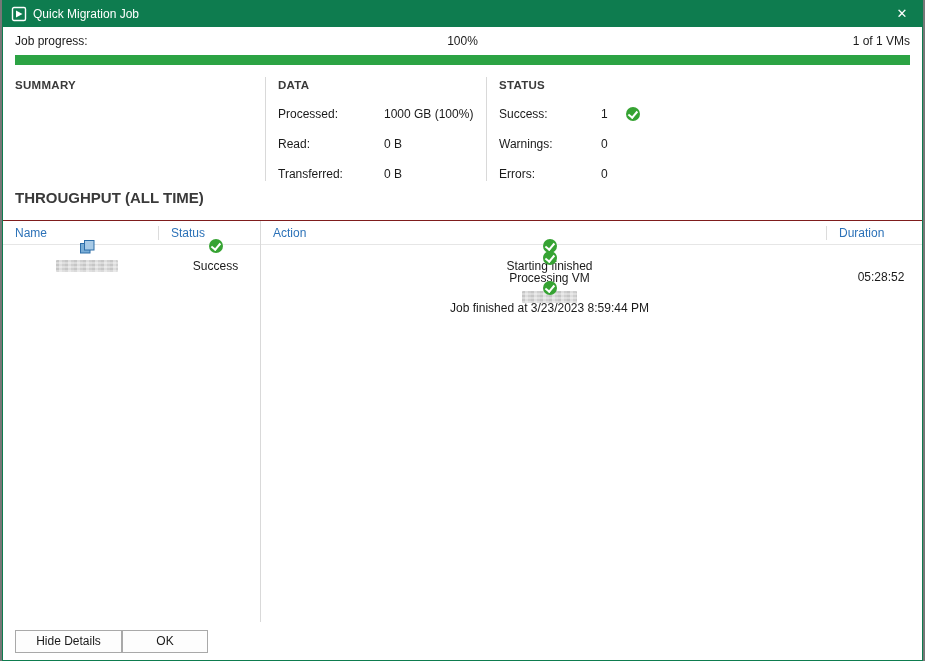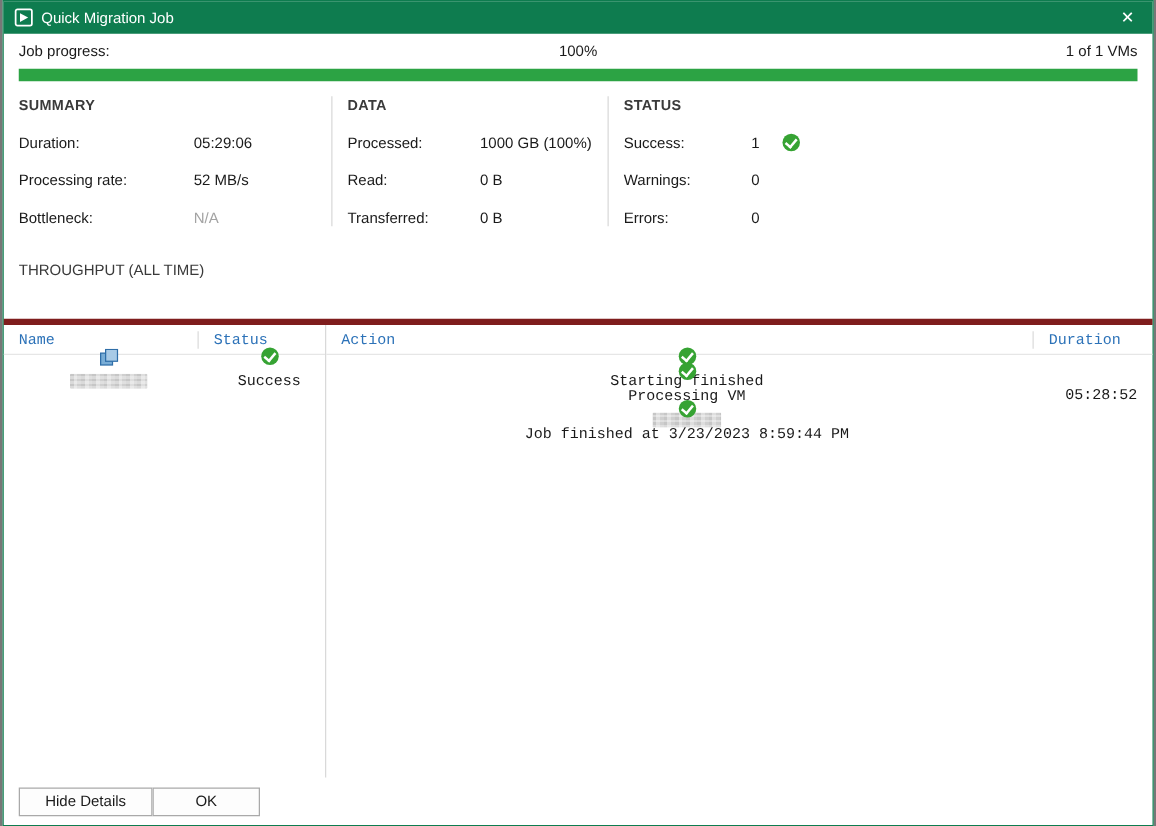--- a/index.html
+++ b/index.html
@@ -37,31 +37,31 @@
   .panel-status .rows { grid-template-columns:102px auto; }
   .muted { color:#a3a3a3; }
   .val-with-icon { display:flex; align-items:center; gap:18px; }
 
   
   .check { display:inline-block; width:14px; height:14px; border-radius:50%; background:#36a333; position:relative; flex:0 0 auto; vertical-align:-2px; }
   .check::after { content:""; position:absolute; left:4.5px; top:2px; width:3.5px; height:7px;
     border:solid #fff; border-width:0 2px 2px 0; transform:rotate(40deg); }
 
   
-  .throughput-label { margin:28px 12px 4px; font-size:12px; font-weight:normal; color:#3a3a3a; }
+  .throughput-label { margin:8px 12px 4px; font-size:15px; font-weight:bold; color:#3a3a3a; }
   .chart-box { margin:0 12px; border:1px solid #dcc8c8; flex:0 0 auto; }
   .chart-grid { height:64px;
     background-image:
       linear-gradient(to right, #eedcdc 1px, transparent 1px),
       linear-gradient(to bottom, #eedcdc 1px, transparent 1px);
     background-size:30px 16px; background-position:-1px -1px; }
   .chart-speed { height:18px; line-height:17px; text-align:right; padding-right:5px; font-size:11px; border-top:1px solid #eedcdc; }
 
   
-  .grids { display:flex; flex:1 1 auto; margin-top:28px; border-top:5px solid #7f1d1d; min-height:0;font-family:Liberation Mono, monospace; }
+  .grids { display:flex; flex:1 1 auto; margin-top:10px; border-top:1px solid #7f1d1d; min-height:0; }
   .pane-left { width:258px; border-right:1px solid #d9d9d9; display:flex; flex-direction:column; }
   .pane-right { flex:1; display:flex; flex-direction:column; }
   .grid-header { display:flex; height:24px; align-items:center; border-bottom:1px solid #e6e6e6; color:#2c72b8; flex:0 0 auto; }
   .grid-header .hcell { padding:0 8px 0 12px; height:14px; line-height:14px; }
   .hcell.name { width:156px; border-right:1px solid #dcdcdc; }
   .hcell.status { flex:1; }
   .hcell.action { flex:1; }
   .hcell.duration { width:96px; border-left:1px solid #dcdcdc; text-align:left; }
   .grid-row { display:flex; align-items:center; height:21px; flex:0 0 auto; }
   .cell { display:flex; align-items:center; gap:6px; padding-left:12px;flex-direction:column; }
@@ -104,28 +104,20 @@
     <span class="pr-right">1 of 1 VMs</span>
   </div>
   <div class="progress-track">
     <div class="progress-fill"></div>
   </div>
 
   <div class="panels">
 
     <div class="panel panel-summary">
       <h3>SUMMARY</h3>
-      <div class="rows">
-        <span>Duration:</span>
-        <span>05:29:06</span>
-        <span>Processing rate:</span>
-        <span>52 MB/s</span>
-        <span>Bottleneck:</span>
-        <span class="muted">N/A</span>
-      </div>
     </div>
 
     <div class="panel panel-data">
       <h3>DATA</h3>
       <div class="rows">
         <span>Processed:</span>
         <span>1000 GB (100%)</span>
         <span>Read:</span>
         <span>0 B</span>
         <span>Transferred:</span>

